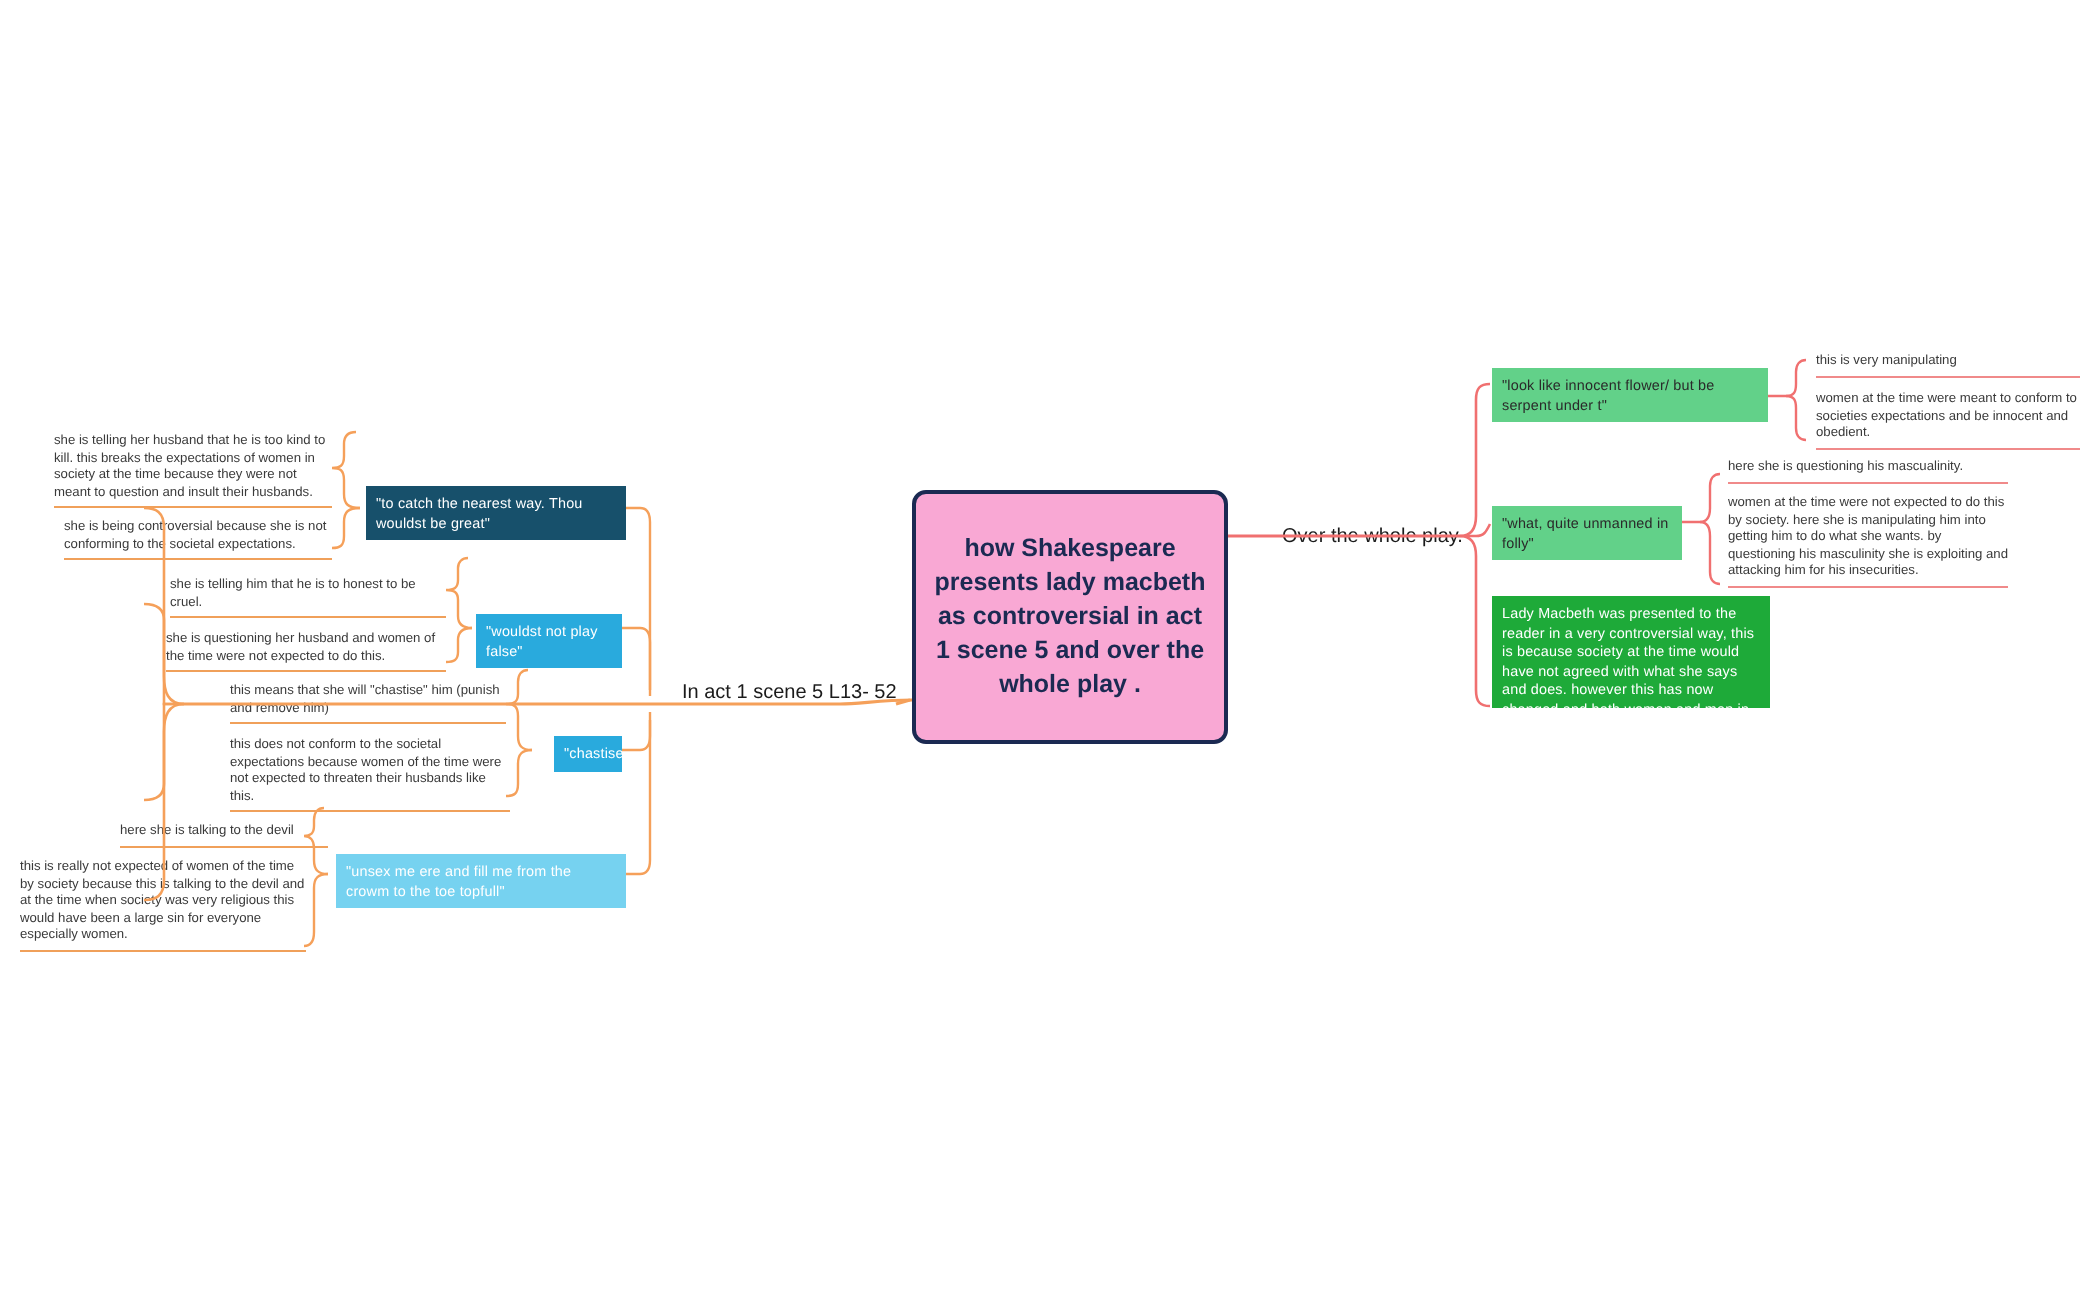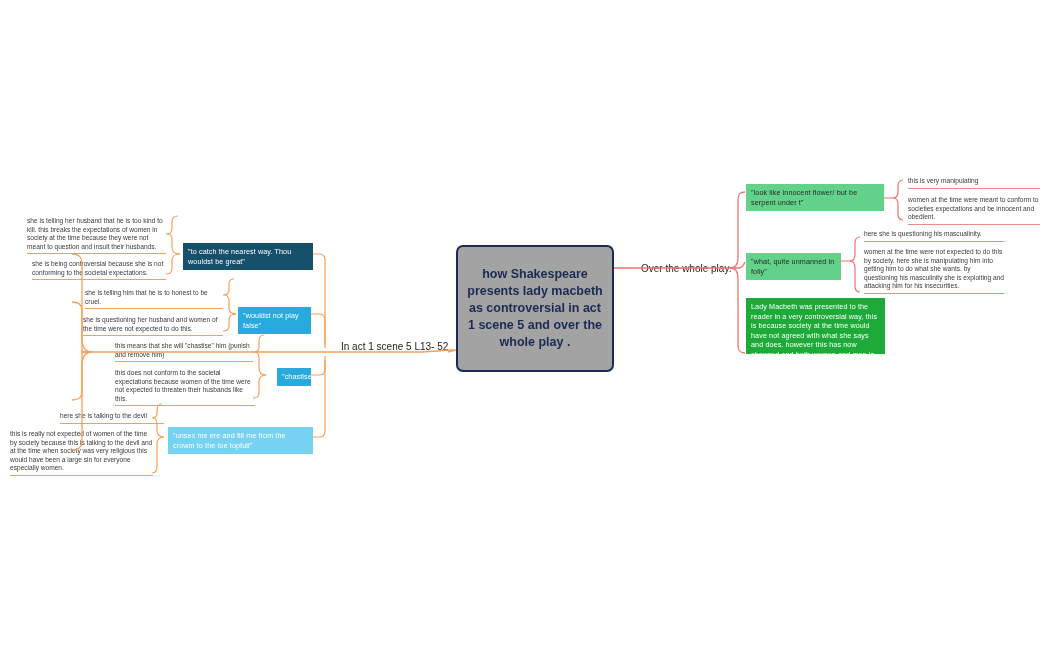--- a/index.html
+++ b/index.html
@@ -10,21 +10,21 @@
     overflow:hidden;
     position:relative;
   }
   #canvas{position:absolute;left:0;top:0;width:1050px;height:650px;}
   .abs{position:absolute;box-sizing:border-box;}
 
   
   .root-node{
     left:456px;top:245px;width:158px;height:127px;
     border:2px solid #1b2a52;border-radius:7px;
-    background:#a3a3a3;
+    background:#f9a8d4;
     display:flex;align-items:center;justify-content:center;
     text-align:center;
     color:#1b2a52;
     font-size:12.5px;font-weight:bold;line-height:17px;
     padding:4px 8px;
     z-index:6;
   }
 
   
   .branch-label{

